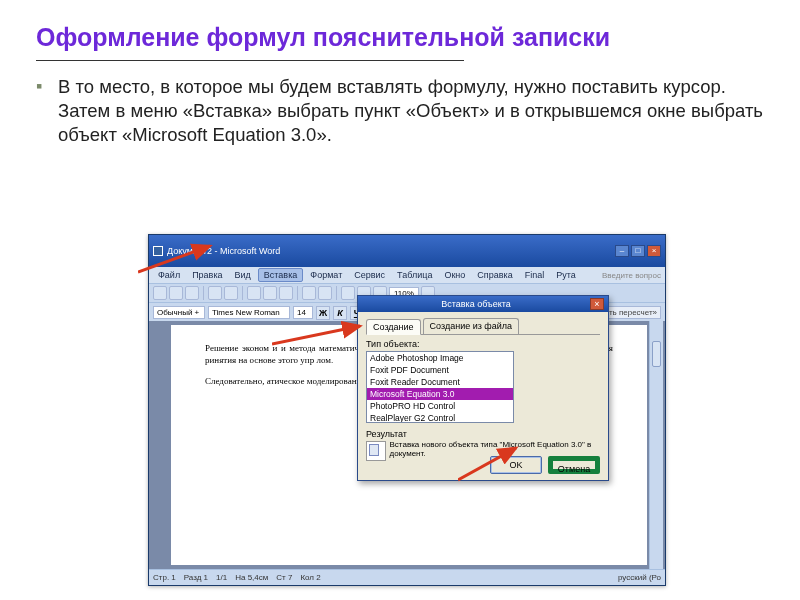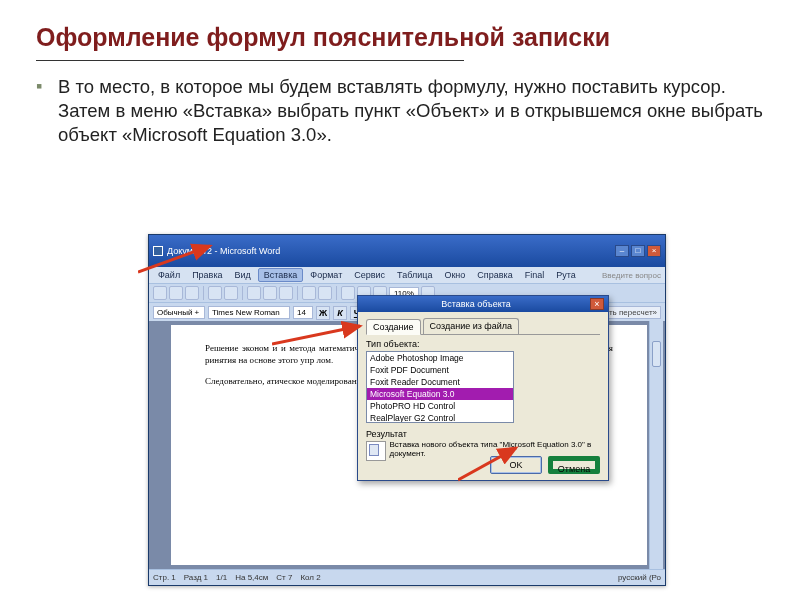--- a/index.html
+++ b/index.html
@@ -7,21 +7,21 @@
     width: 800px; height: 600px;
     font-family: Verdana, Arial, sans-serif;
     background: #fff;
     position: relative;
     overflow: hidden;
   }
   .slide { padding: 22px 36px 0 36px; }
   .title {
     font-size: 25px;
     font-weight: bold;
-    color: #7f1d1d;
+    color: #6d28d9;
     line-height: 1.25;
     margin-bottom: 6px;
   }
   .title-rule {
     height: 2px;
     border-bottom: 1px solid #333;
     margin-bottom: 14px;
     margin-right: 300px;
   }
   .body-row { display: flex; }

